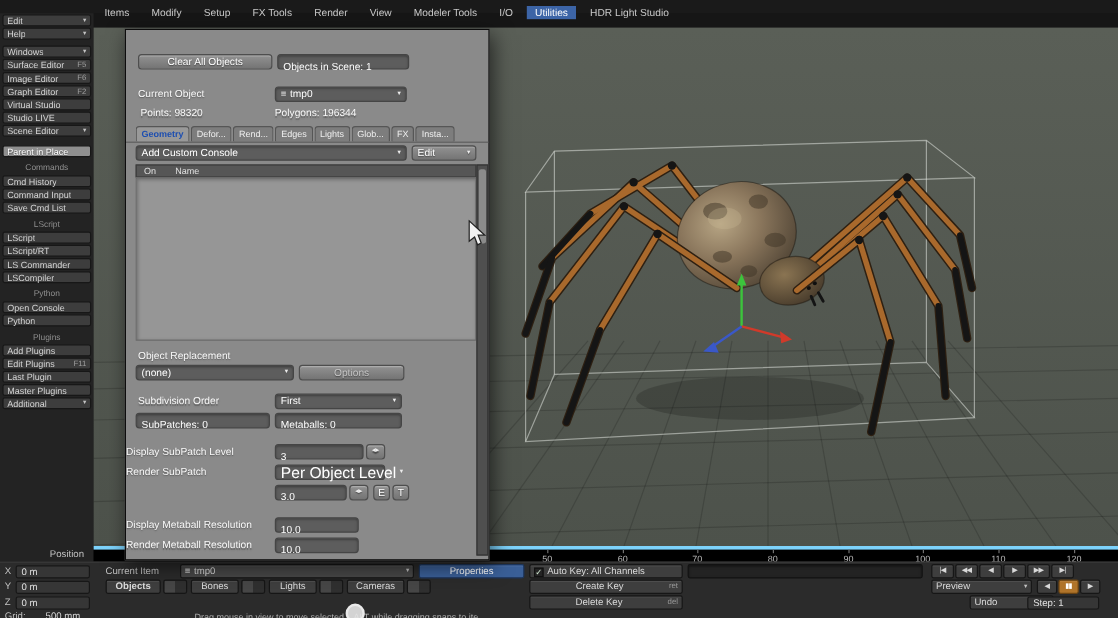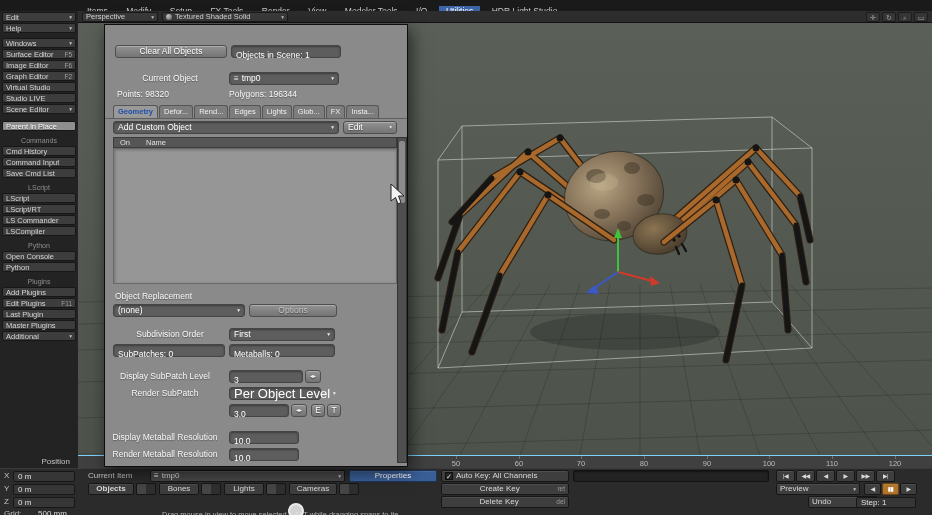--- a/index.html
+++ b/index.html
@@ -30,21 +30,21 @@
   .sbtn.active { background:#8f8f8f; color:#fff; text-shadow:0 1px 1px rgba(0,0,0,.5); }
   .shdr { font-size:7px; color:#8f8f8f; text-align:center; height:9px; line-height:9px; margin-top:5px; }
   .gap4 { height:4px; } .gap6 { height:6px; }
   .caret { font-size:5.5px; color:#c4c4c4; margin-left:2px; flex:none; }
 
   
   #viewport { left:78px; top:23px; width:854px; height:432px;
               background:linear-gradient(#5a5f57, #4d524b); }
 
   
-  #timeline { left:78px; top:455px; width:854px; height:13px; background:#404040; border-top:1px solid #7dd3fc;text-decoration:underline; }
+  #timeline { left:78px; top:455px; width:854px; height:13px; background:#000000; border-top:3px solid #7dd3fc;text-decoration:underline; }
   .tick { position:absolute; top:3px; width:30px; text-align:center; font-size:7.5px; color:#b9b9b9; }
   .tickmark { position:absolute; top:0; width:1px; height:3px; background:#6f6f6f; }
   #pos-label { left:0; top:455px; width:78px; height:13px; background:#232323; font-size:8px; line-height:13px;
                color:#c2c2c2; text-align:right; padding-right:8px; }
 
   
   #bottom { left:0; top:468px; width:932px; height:47px; background:#2b2b2b; border-top:1px solid #3a3a3a; }
   .blabel { position:absolute; font-size:8px; color:#c2c2c2; line-height:12px; white-space:nowrap; }
   .bbtn { position:absolute; height:12px; background:#3e3e3e; border:1px solid #161616; border-radius:2px;
           font-size:8px; line-height:10px; text-align:center; color:#d9d9d9; box-shadow:inset 0 1px 0 rgba(255,255,255,.08); }
@@ -62,21 +62,21 @@
   .transport { font-size:6px; letter-spacing:-0.5px; }
 
   
   #dialog { left:104px; top:24px; width:304px; height:443px; background:#8a8a8a; border:1px solid #0d0d0d;
             box-shadow:3px 5px 16px rgba(0,0,0,.6); z-index:10; }
   #dtitle { position:absolute; left:0; top:0; width:100%; height:15px; background:linear-gradient(#5d5d5d,#2e2e2e);
             border-bottom:1px solid #101010; display:flex; align-items:center; padding:0 4px; gap:4px; }
   .ticon { width:9px; height:9px; background:linear-gradient(#7aa6e0,#2d5a9e); border:1px solid #16305e; flex:none; }
   #dtitle span { font-size:8.5px; font-weight:bold; color:#f3f3f3; }
   .dlabel { position:absolute; font-size:8.5px; color:#fafafa; text-shadow:0 1px 1px rgba(70,70,70,.7); line-height:13px; white-space:nowrap; }
-  .r { text-align:center; }
+  .r { text-align:left; }
   .dbtn { position:absolute; height:13px; background:linear-gradient(#929292,#747474); border:1px solid #4e4e4e; border-radius:3px;
           font-size:8.5px; line-height:11px; text-align:center; color:#fff; text-shadow:0 1px 1px rgba(0,0,0,.45);
           box-shadow:inset 0 1px 0 rgba(255,255,255,.25); }
   .dbtn.disabled { color:#c6c6c6; }
   .dfield { position:absolute; height:13px; background:#5d5d5d; border:1px solid #454545; border-radius:3px;
             font-size:8.5px; line-height:11px; color:#fff; padding:4px 4px; box-shadow:inset 0 1px 2px rgba(0,0,0,.35); white-space:nowrap; }
   .ddrop { display:flex; align-items:center; justify-content:space-between; }
   .dcaret { font-size:5.5px; color:#ececec; margin-left:3px; flex:none; }
   .listico { font-size:8px; color:#eee; margin-right:3px; flex:none; }
   .dtabs { position:absolute; left:8px; top:80px; height:13px; display:flex; gap:1px; }
@@ -108,37 +108,20 @@
     <span class="menu-item">Setup</span>
     <span class="menu-item">FX Tools</span>
     <span class="menu-item">Render</span>
     <span class="menu-item">View</span>
     <span class="menu-item">Modeler Tools</span>
     <span class="menu-item">I/O</span>
     <span class="menu-item active">Utilities</span>
     <span class="menu-item">HDR Light Studio</span>
   </div>
 
-  <div id="vpheader" class="abs">
-    <div class="vh-drop" style="left:4px;width:76px;">
-      <span>Perspective</span>
-      <span class="caret">▾</span>
-    </div>
-    <div class="vh-drop" style="left:84px;width:126px;">
-      <span style="display:flex;align-items:center;">
-        <span class="shadeball"></span>
-        <span>Textured Shaded Solid</span>
-      </span>
-      <span class="caret">▾</span>
-    </div>
-    <div class="vh-ico" style="right:52px;">✛</div>
-    <div class="vh-ico" style="right:36px;">↻</div>
-    <div class="vh-ico" style="right:20px;">⌕</div>
-    <div class="vh-ico" style="right:4px;">▭</div>
-  </div>
 
   <div id="sidebar" class="abs">
     <div class="sbtn">
       <span class="lbl">Edit</span>
         <span class="caret">▾</span>
     </div>
     <div class="sbtn">
       <span class="lbl">Help</span>
         <span class="caret">▾</span>
     </div>
@@ -432,21 +415,21 @@
       <div class="dtab">Rend...</div>
       <div class="dtab">Edges</div>
       <div class="dtab">Lights</div>
       <div class="dtab">Glob...</div>
       <div class="dtab">FX</div>
       <div class="dtab">Insta...</div>
     </div>
     <div class="tabline"></div>
 
     <div class="dfield ddrop" style="left:8px;top:96px;width:226px;">
-      <span>Add Custom Object</span>
+      <span>Add Custom Console</span>
       <span class="dcaret">▾</span>
     </div>
     <div class="dbtn ddrop" style="left:238px;top:96px;width:54px;display:flex;padding:0 4px;">
       <span>Edit</span>
       <span class="dcaret">▾</span>
     </div>
 
     <div class="dlist-hdr">
       <span>On</span>
       <span>Name</span>

